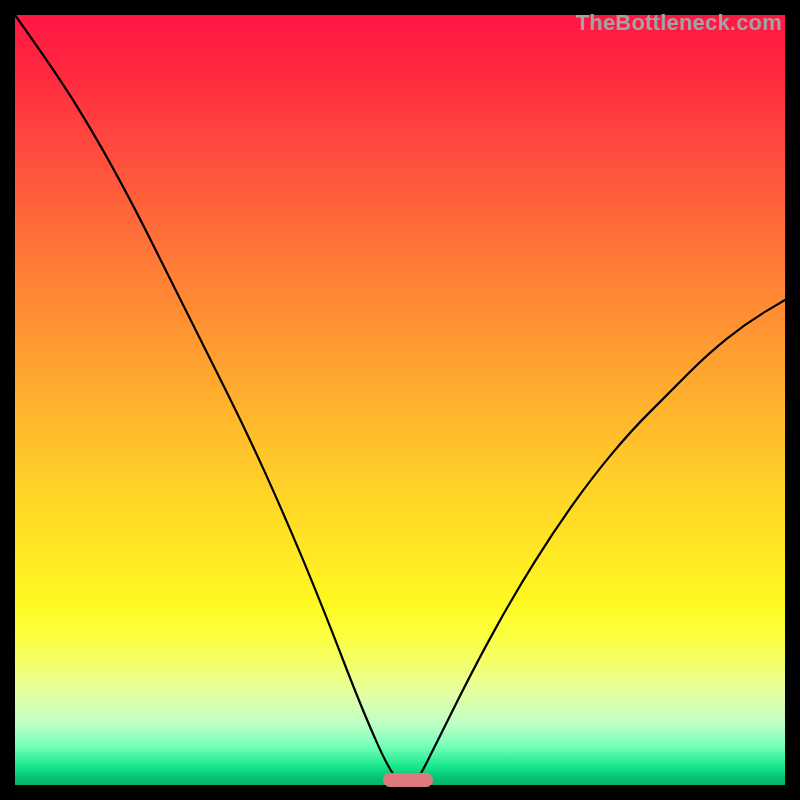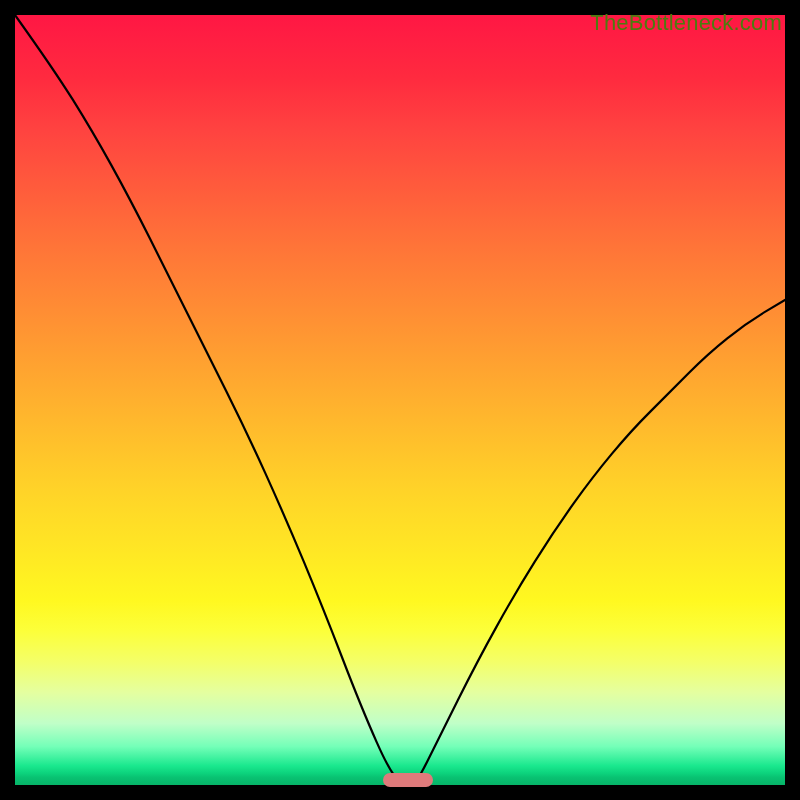--- a/index.html
+++ b/index.html
@@ -37,23 +37,23 @@
       #1ae88e 97.5%,
       #0cd27c 98.5%,
       #09c272 99%,
       #06b468 100%
     );
   }
   .watermark {
     position: absolute;
     top: 10px;
     right: 18px;
-    color: #4d7c0f;
+    color: #a3a3a3;
     font-size: 22px;
-    font-weight: 400;
+    font-weight: 700;
     letter-spacing: 0.2px;
     z-index: 10;
   }
   .curve-svg {
     position: absolute;
     left: 0;
     top: 0;
     width: 100%;
     height: 100%;
     z-index: 5;

